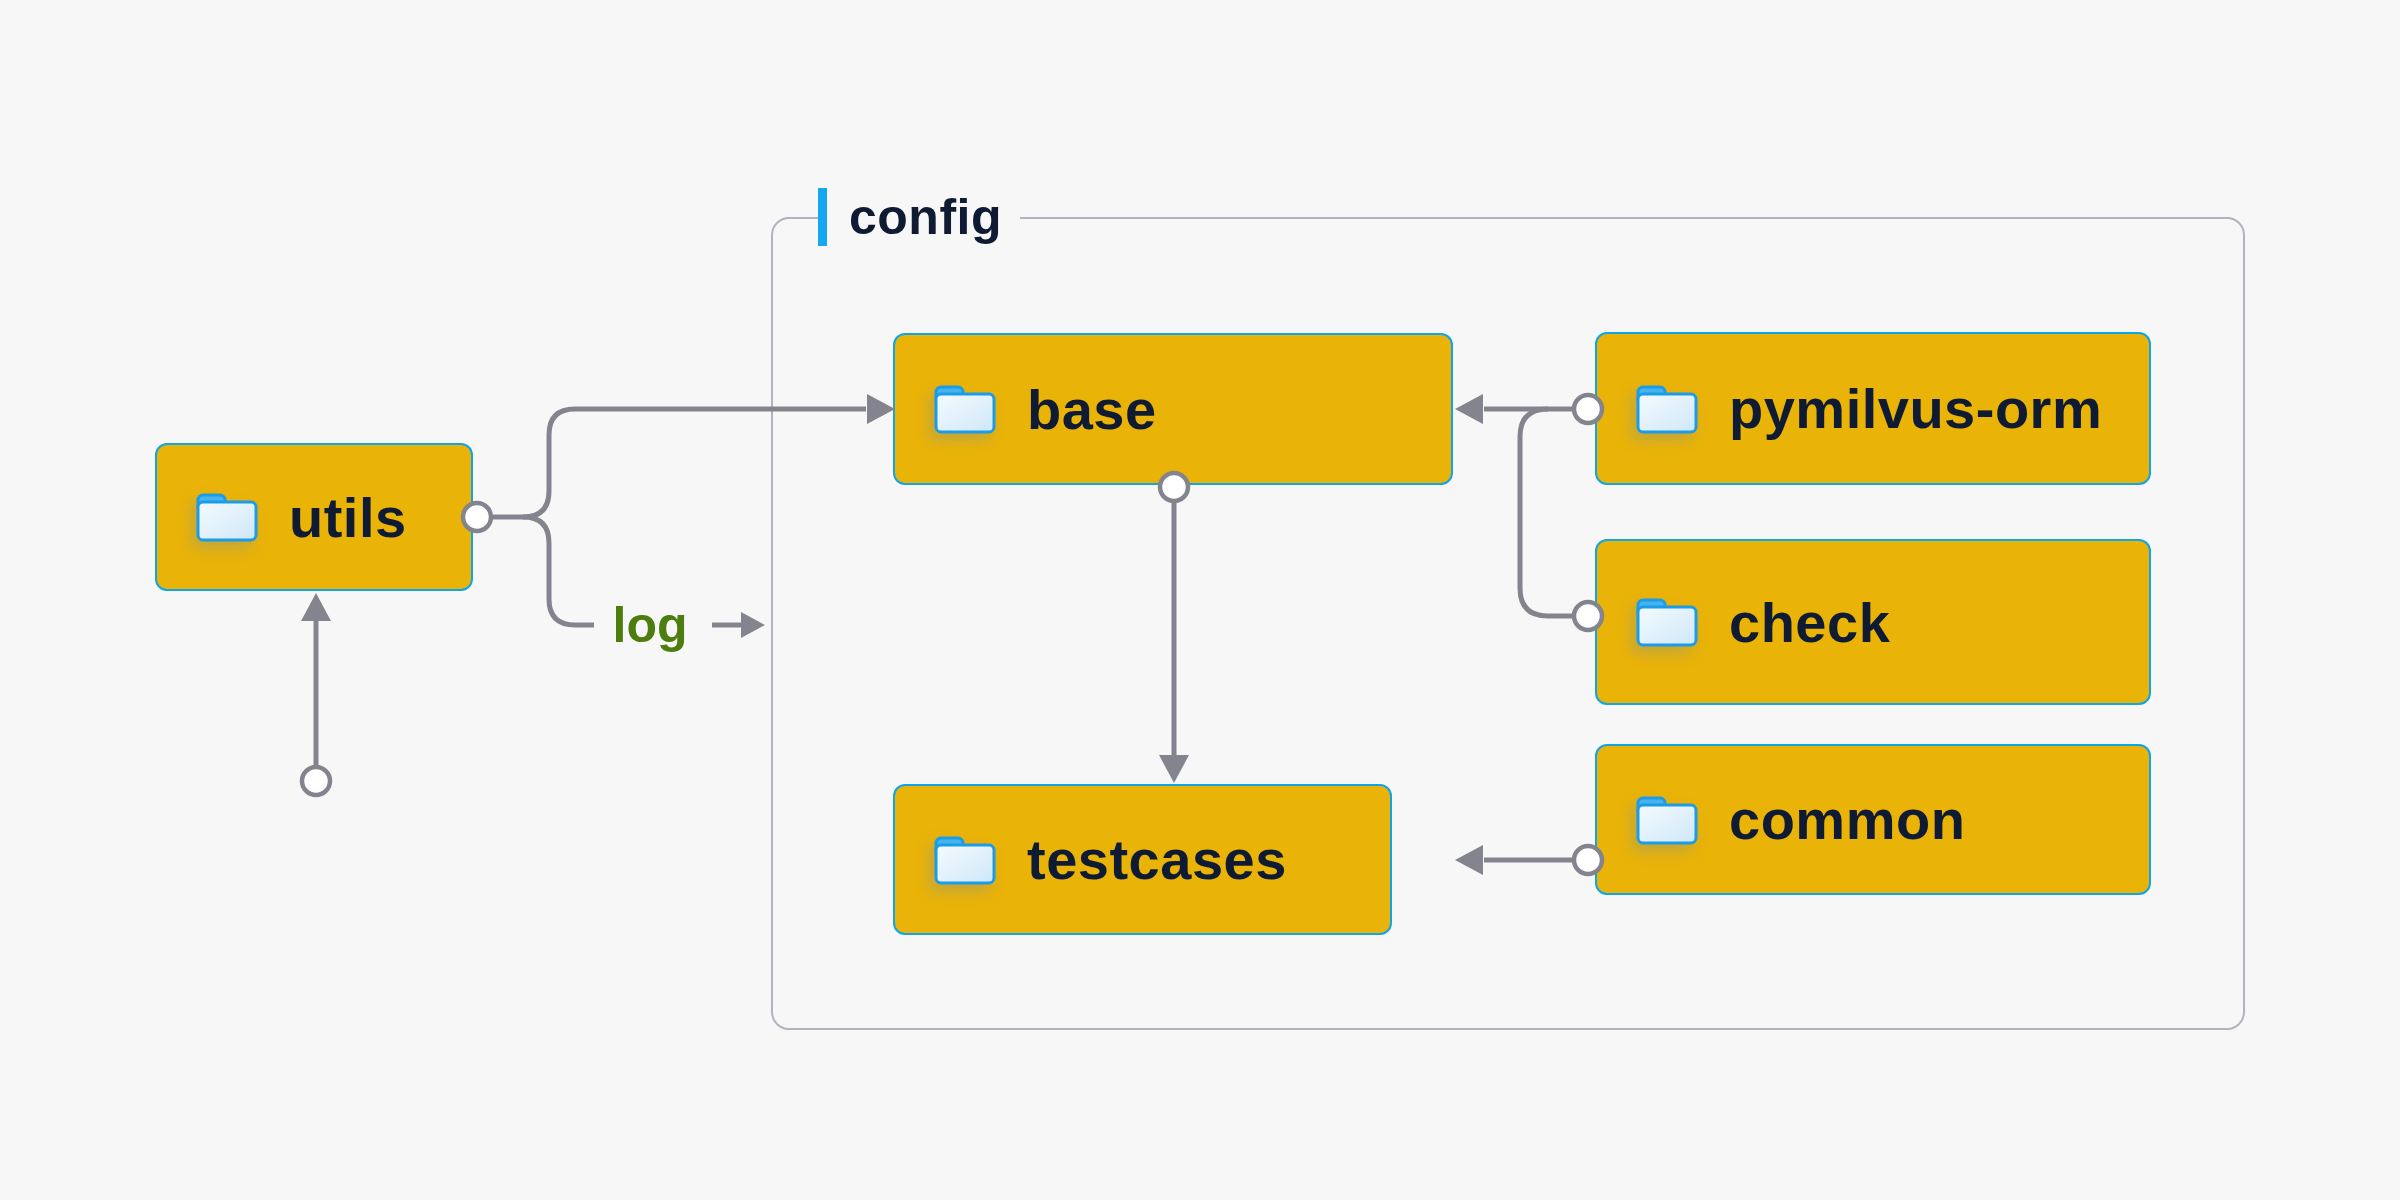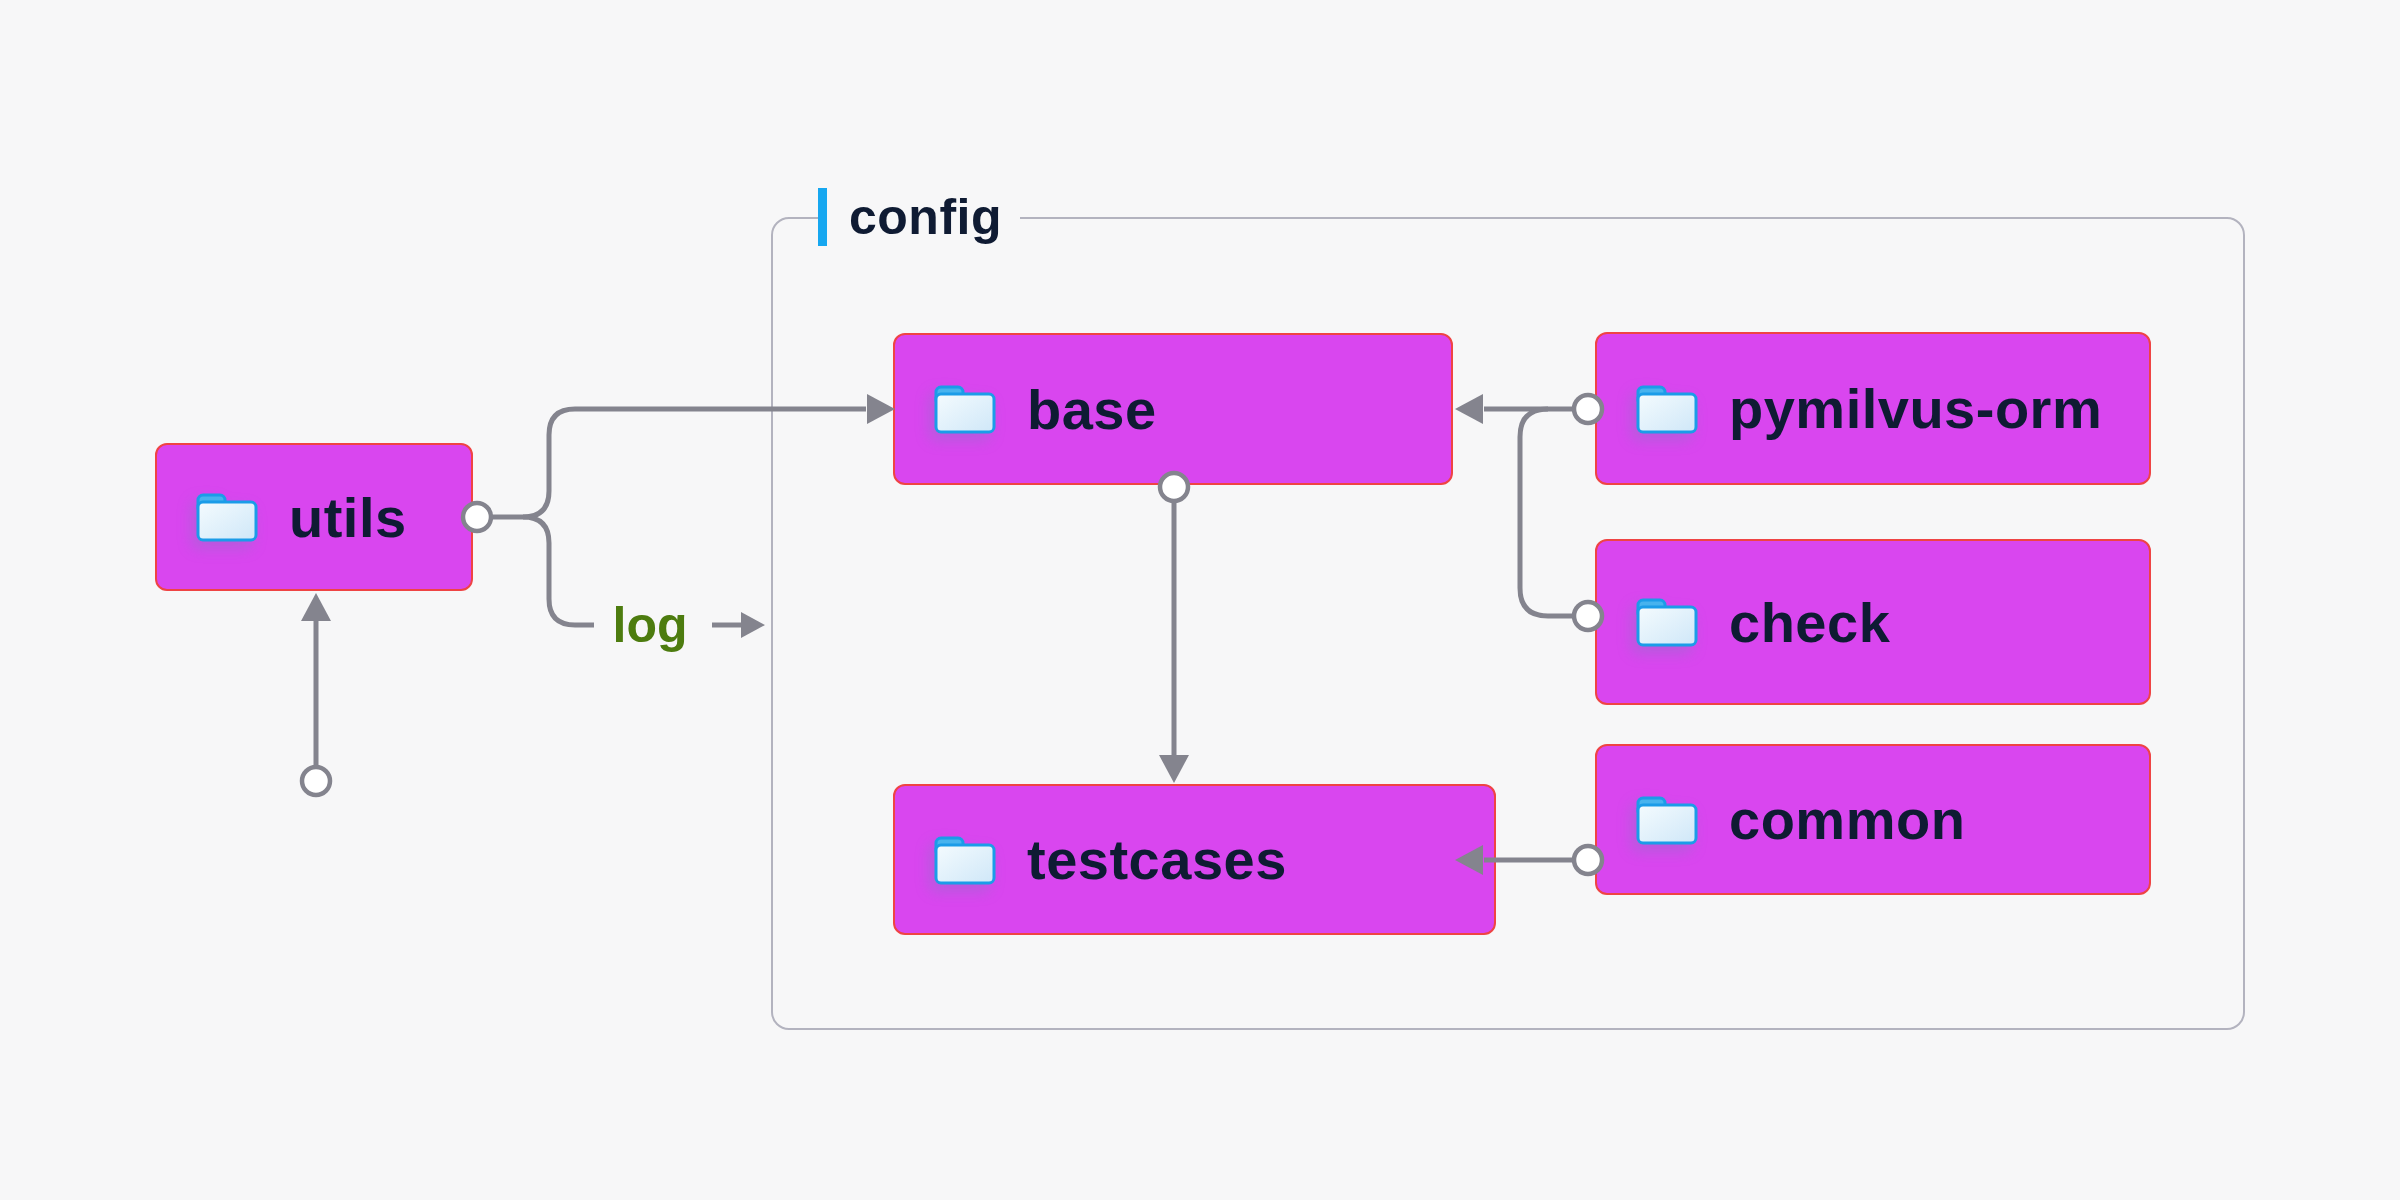--- a/index.html
+++ b/index.html
@@ -14,21 +14,21 @@
   .group-label{
     position:absolute;left:818px;top:186px;height:62px;z-index:4;
     display:flex;align-items:center;gap:22px;background:#f7f7f8;padding:0 18px 0 0;
   }
   .group-label .bar{width:9px;height:58px;background:#16a7f0;}
   .group-label .txt{font-size:50px;font-weight:700;color:#0f1b33;letter-spacing:.5px;}
 
   
   .node{
     position:absolute;z-index:2;display:flex;align-items:center;gap:30px;
-    background:#d946ef;border:2px solid #ef4444;border-radius:12px;
+    background:#eab308;border:2px solid #0ea5e9;border-radius:12px;
     padding-left:38px;box-sizing:border-box;cursor:pointer;
   }
   .node .label{font-size:56px;font-weight:700;color:#0f1b33;letter-spacing:.5px;white-space:nowrap;}
   .folder{width:64px;height:52px;flex:0 0 auto;filter:drop-shadow(-5px 7px 7px rgba(100,140,180,.30));}
 
   
   #edges{position:absolute;left:0;top:0;z-index:3;pointer-events:none;}
   .edge{stroke:#84848e;stroke-width:5;fill:none;stroke-linejoin:round;}
   .edge-head{fill:#84848e;stroke:none;}
   .connector{fill:#ffffff;stroke:#84848e;stroke-width:4.5;}
@@ -71,21 +71,21 @@
   </div>
 
 
   <div class="node" style="left:893px;top:333px;width:560px;height:152px;">
     <svg class="folder" viewBox="0 0 64 52">
         <use href="#folder-sym"></use>
       </svg>
     <span class="label">base</span>
   </div>
 
-  <div class="node" style="left:893px;top:784px;width:603px;height:151px;">
+  <div class="node" style="left:893px;top:784px;width:499px;height:151px;">
     <svg class="folder" viewBox="0 0 64 52">
         <use href="#folder-sym"></use>
       </svg>
     <span class="label">testcases</span>
   </div>
 
   <div class="node" style="left:1595px;top:332px;width:556px;height:153px;">
     <svg class="folder" viewBox="0 0 64 52">
         <use href="#folder-sym"></use>
       </svg>

